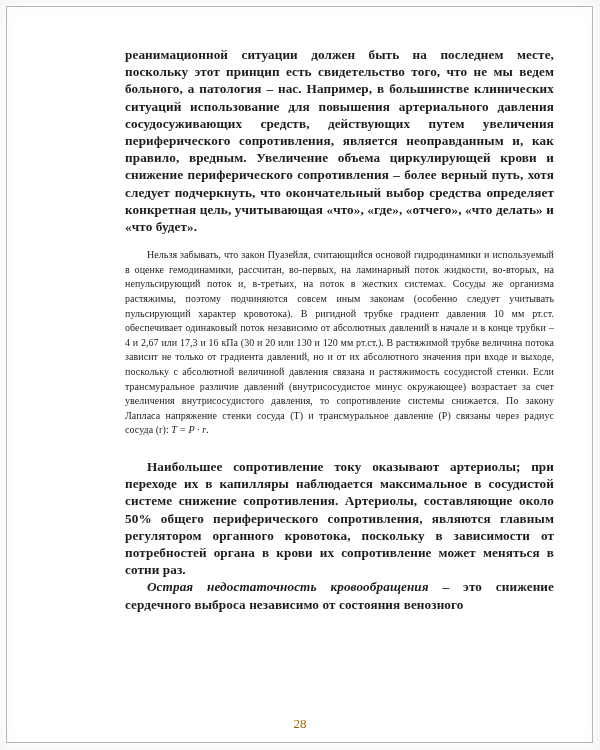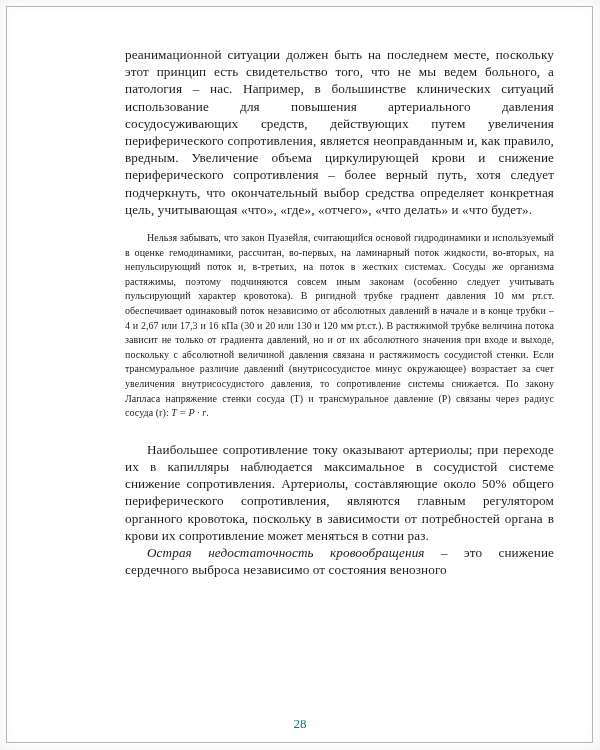--- a/index.html
+++ b/index.html
@@ -35,39 +35,40 @@
     .text-column p {
       margin: 0;
       text-align: justify;
       hyphens: auto;
       -webkit-hyphens: auto;
     }
     p.main {
       font-size: 13.2px;
       line-height: 17.2px;
       letter-spacing: 0.1px;
+      font-weight: bold;
     }
     p.small {
       font-size: 10px;
       line-height: 14.6px;
       margin-top: 13px;
       margin-bottom: 20px;
       letter-spacing: 0.05px;
     }
     p.indent {
       text-indent: 22px;
     }
     .page-number {
       position: absolute;
       left: 0;
       right: 0;
       bottom: 18px;
       text-align: center;
       font-size: 13px;
-      color: #0f766e;
+      color: #a16207;
     }
   </style>
 </head>
 <body>
 
 <div class="page">
   <div class="page-frame"></div>
   <div class="text-column">
       <p class="main"><span>реанимационной ситуации должен быть на последнем месте, поскольку этот принцип есть свидетельство того, что не мы ведем больного, а патология – нас. Например, в большинстве клинических ситуаций использование для повышения артериального давления сосудосуживающих средств, действующих путем увеличения периферического сопротивления, является неоправданным и, как правило, вредным. Увеличение объема циркулирующей крови и снижение периферического сопротивления – более верный путь, хотя следует подчеркнуть, что окончательный выбор средства определяет конкретная цель, учитывающая «что», «где», «отчего», «что делать» и «что будет».</span></p>
       <p class="small indent"><span>Нельзя забывать, что закон Пуазейля, считающийся основой гидродинамики и используемый в оценке гемодинамики, рассчитан, во-первых, на ламинарный поток жидкости, во-вторых, на непульсирующий поток и, в-третьих, на поток в жестких системах. Сосуды же организма растяжимы, поэтому подчиняются совсем иным законам (особенно следует учитывать пульсирующий характер кровотока). В ригидной трубке градиент давления 10 мм рт.ст. обеспечивает одинаковый поток независимо от абсолютных давлений в начале и в конце трубки – 4 и 2,67 или 17,3 и 16 кПа (30 и 20 или 130 и 120 мм рт.ст.). В растяжимой трубке величина потока зависит не только от градиента давлений, но и от их абсолютного значения при входе и выходе, поскольку с абсолютной величиной давления связана и растяжимость сосудистой стенки. Если трансмуральное различие давлений (внутрисосудистое минус окружающее) возрастает за счет увеличения внутрисосудистого давления, то сопротивление системы снижается. По закону Лапласа напряжение стенки сосуда (Т) и трансмуральное давление (Р) связаны через радиус сосуда (r): </span><i>T = P · r</i><span>.</span></p>

